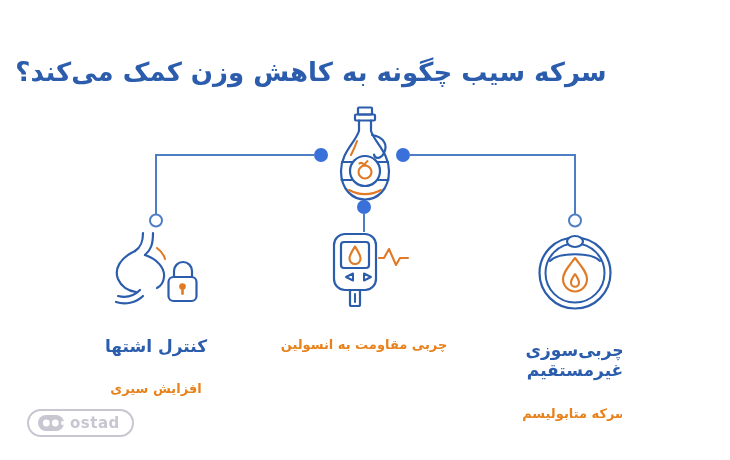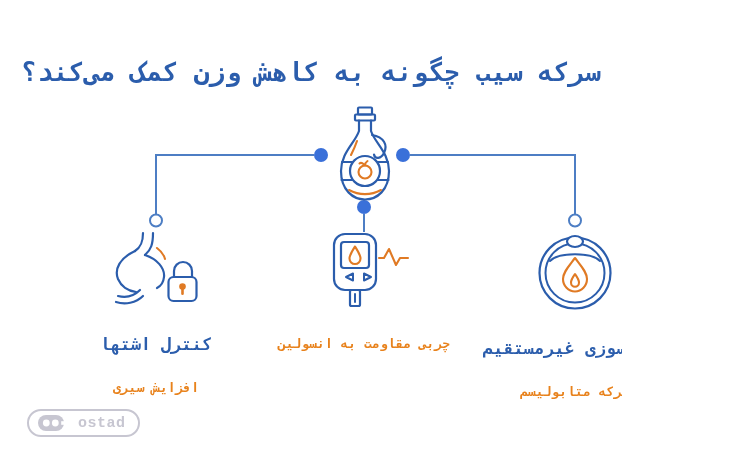--- a/index.html
+++ b/index.html
@@ -9,21 +9,21 @@
     --dot-blue:#3a70d9;
     --accent-orange:#e07a24;
     --text-orange:#e8821c;
     --logo-gray:#c7c6d1;
     --background:#ffffff;
   }
   *{margin:0;padding:0;box-sizing:border-box;}
   body{background:#fff;font-family:"DejaVu Sans",sans-serif;}
   .canvas{
     position:relative;width:622px;height:460px;
-    background:var(--background);overflow:hidden;font-family:Liberation Mono, monospace;
+    background:var(--background);overflow:hidden;
   }
   .title{
     position:absolute;top:57px;left:0;width:100%;
     text-align:center;direction:rtl;
     font-size:26px;font-weight:bold;color:var(--title-blue);
     letter-spacing:0;
   }
   svg{display:block;}
   .connector-layer{position:absolute;left:0;top:0;}
   .icon-abs{position:absolute;}
@@ -33,21 +33,21 @@
   .f-orange{fill:var(--accent-orange);stroke:none;}
   .s-line{stroke:var(--line-blue);fill:none;stroke-width:2;}
   .f-dot{fill:var(--dot-blue);stroke:none;}
   .open-dot{fill:#ffffff;stroke:var(--line-blue);stroke-width:2;}
   .fill-white{fill:#ffffff;}
   .label-group{position:absolute;width:200px;text-align:center;direction:rtl;}
   .label-title{font-size:17px;font-weight:bold;color:var(--title-blue);line-height:1.2;margin-top:24px;}
   .label-sub{margin-top:25px;font-size:13px;font-weight:bold;color:var(--text-orange);line-height:1.2;}
   .logo{
     position:absolute;left:27px;top:409px;height:28px;
-    display:flex;align-items:center;gap:14px;
+    display:flex;align-items:center;gap:6px;
     border:2px solid var(--logo-gray);border-radius:15px;
     padding:0 12px 0 9px;background:#fff;
   }
   .logo-text{
     font-size:15px;font-weight:bold;color:var(--logo-gray);
     letter-spacing:0.5px;line-height:1;
   }
 </style>
 </head>
 <body>

